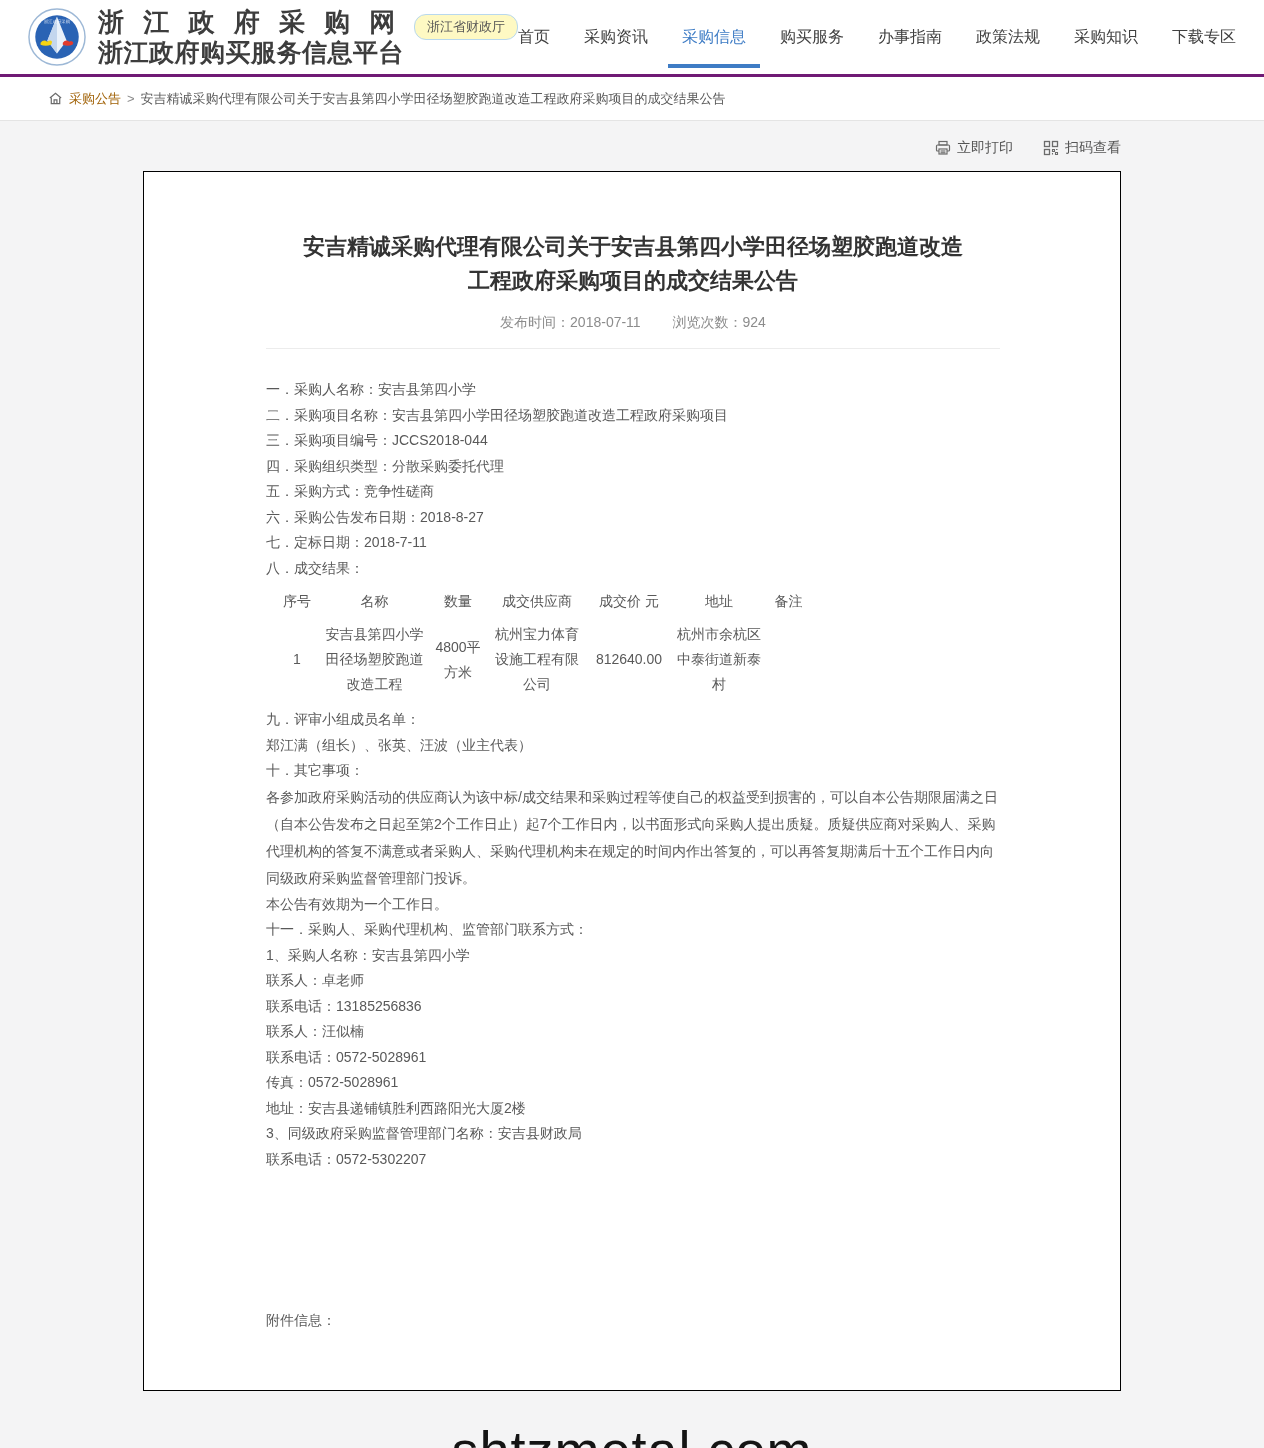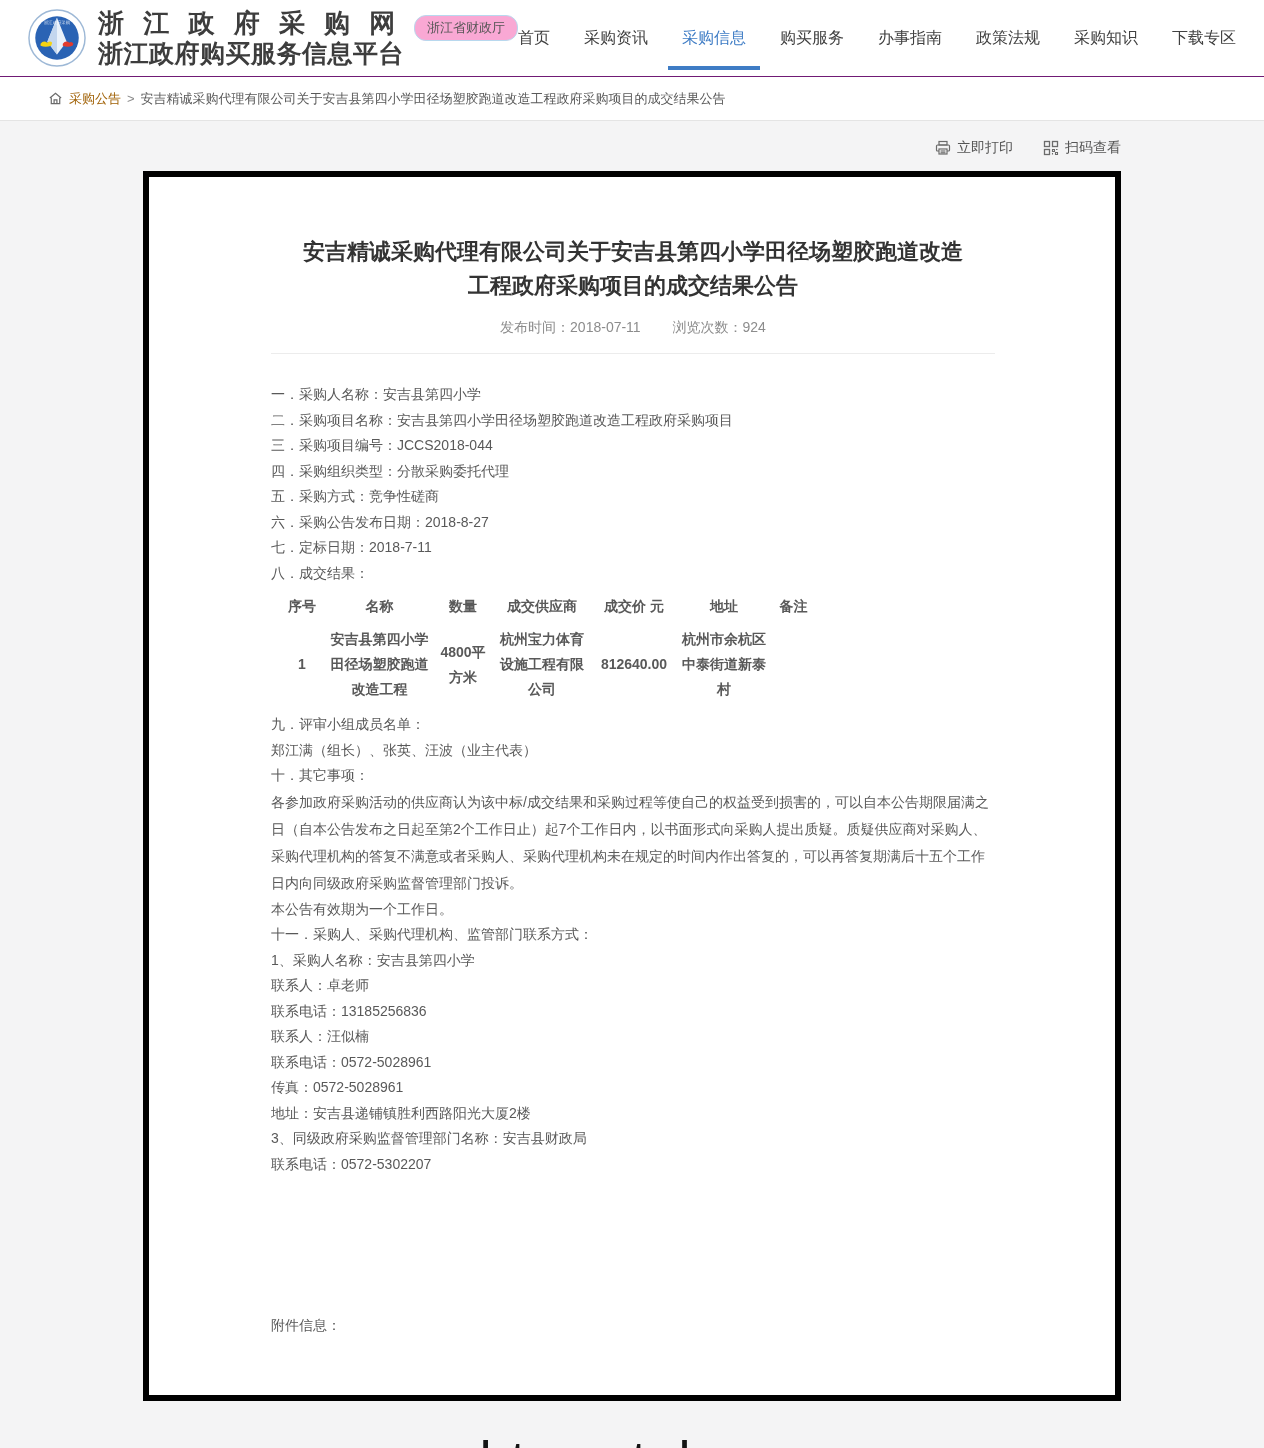--- a/index.html
+++ b/index.html
@@ -10,39 +10,39 @@
     color: #595959;
   }
 
   
   .site-header {
     background: #fff;
     height: 77px;
     display: flex;
     align-items: center;
     padding: 0 30px 0 28px;
-    border-bottom: 1px solid #701a75;
+    border-bottom: 3px solid #701a75;
     position: relative;
   }
   .logo-wrap { display: flex; align-items: center; }
   .logo-circle { width: 58px; height: 58px; display: block; }
   .title-block { margin-left: 12px; line-height: 1.18; white-space: nowrap; }
   .site-title {
     font-size: 26px; color: #3d3d3d; font-weight: 600;
     letter-spacing: 6px;
   }
   .site-subtitle { font-size: 25px; color: #3d3d3d; font-weight: 600; letter-spacing: 0.5px; }
   .dept-badge {
     margin-left: 10px; margin-top: -20px;
     font-size: 13px; color: #555;
     border: 1px solid #b8d8ee;
     border-radius: 12px;
     padding: 3px 12px;
     white-space: nowrap;
-    background: #f9a8d4;
+    background: #fef9c3;
   }
   .main-nav {
     margin-left: auto;
     display: flex;
     align-items: center;
     gap: 34px;
     height: 100%;
   }
   .nav-item {
     font-size: 16px; color: #404040; cursor: pointer;
@@ -75,21 +75,21 @@
     width: 978px; margin: 0 auto 14px auto;
     display: flex; justify-content: flex-end; align-items: flex-start; gap: 30px;
     font-size: 14px; color: #555;
   }
   .action-btn { display: inline-flex; align-items: center; gap: 6px; cursor: pointer; }
   .action-btn svg { display: block; }
 
   .content-card {
     width: 978px; margin: 0 auto;
     background: #fff;
-    border: 6px solid #000000;
+    border: 1px solid #000000;
     padding: 58px 120px 0 122px;
     min-height: 1178px;
   }
   .doc-title {
     text-align: center;
     font-size: 22px; line-height: 34px;
     font-weight: bold; color: #333;
   }
   .doc-meta {
     margin-top: 16px;
@@ -104,21 +104,21 @@
   .doc-body p.long-para { line-height: 27px; }
 
   
   .result-table {
     border-collapse: collapse;
     margin: 4px 0 6px 6px;
     width: 540px;
     font-size: 14px; color: #595959;
   }
   .result-table th, .result-table td {
-    font-weight: bold;
+    font-weight: normal;
     text-align: center;
     vertical-align: middle;
     padding: 4px 2px;
     line-height: 25px;
     margin-top: 33px;
   }
   .col-seq { width: 50px; }
   .col-name { width: 105px; }
   .col-qty { width: 62px; }
   .col-supplier { width: 96px; }

